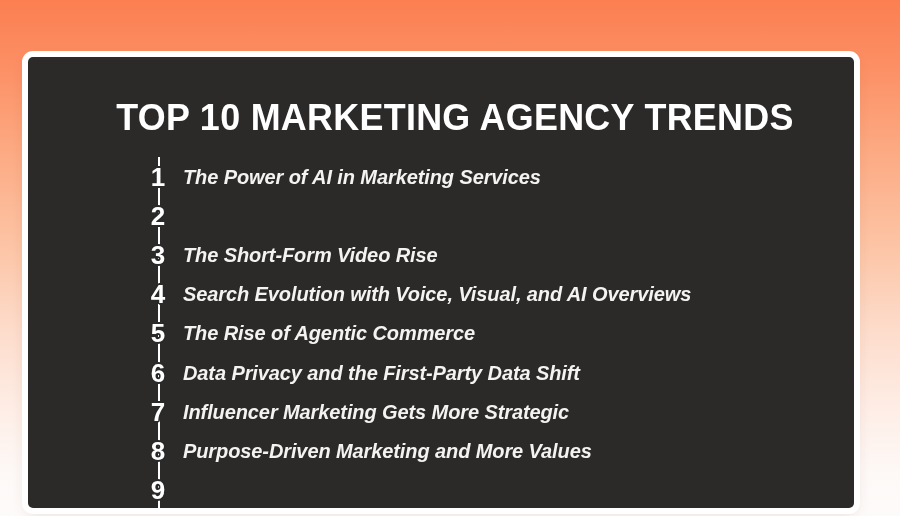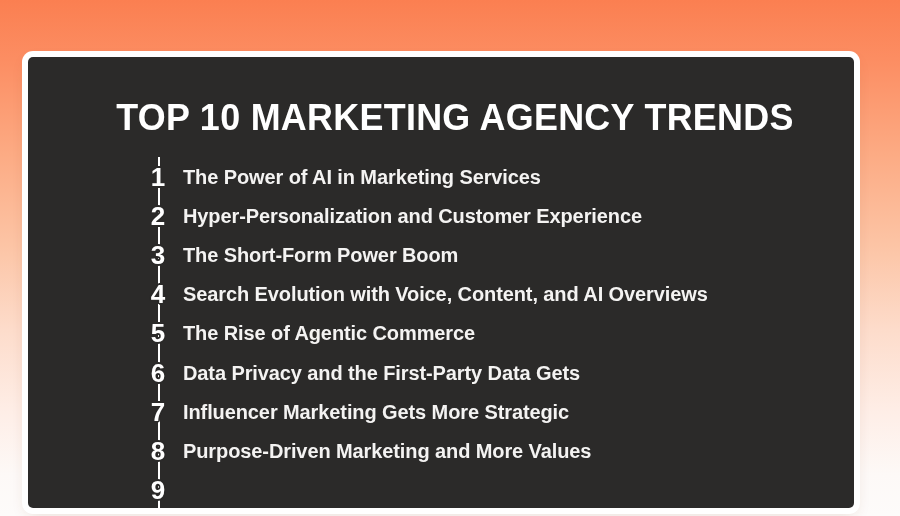--- a/index.html
+++ b/index.html
@@ -114,20 +114,21 @@
   .row-text {
     position: absolute;
     left: 155px;
     right: 14px;
     color: #f4f3f2;
     font-size: 20px;
     font-weight: 700;
     letter-spacing: -0.1px;
     line-height: 24px;
     white-space: nowrap;
+    font-style: italic;
   }
 </style>
 </head>
 <body>
 
 <div id="stage">
 
   <div id="card">
 
     <div id="title">TOP 10 MARKETING AGENCY TRENDS</div>
@@ -136,41 +137,40 @@
 
       <div id="spine"></div>
 
       <div class="row">
         <span class="num">1</span>
         <span class="row-text">The Power of AI in Marketing Services</span>
       </div>
 
       <div class="row">
         <span class="num">2</span>
-        <span class="row-text">Hyper-Personalization and Customer Experience</span>
       </div>
 
       <div class="row">
         <span class="num">3</span>
-        <span class="row-text">The Short-Form Power Boom</span>
+        <span class="row-text">The Short-Form Video Rise</span>
       </div>
 
       <div class="row">
         <span class="num">4</span>
-        <span class="row-text">Search Evolution with Voice, Content, and AI Overviews</span>
+        <span class="row-text">Search Evolution with Voice, Visual, and AI Overviews</span>
       </div>
 
       <div class="row">
         <span class="num">5</span>
         <span class="row-text">The Rise of Agentic Commerce</span>
       </div>
 
       <div class="row">
         <span class="num">6</span>
-        <span class="row-text">Data Privacy and the First-Party Data Gets</span>
+        <span class="row-text">Data Privacy and the First-Party Data Shift</span>
       </div>
 
       <div class="row">
         <span class="num">7</span>
         <span class="row-text">Influencer Marketing Gets More Strategic</span>
       </div>
 
       <div class="row">
         <span class="num">8</span>
         <span class="row-text">Purpose-Driven Marketing and More Values</span>

